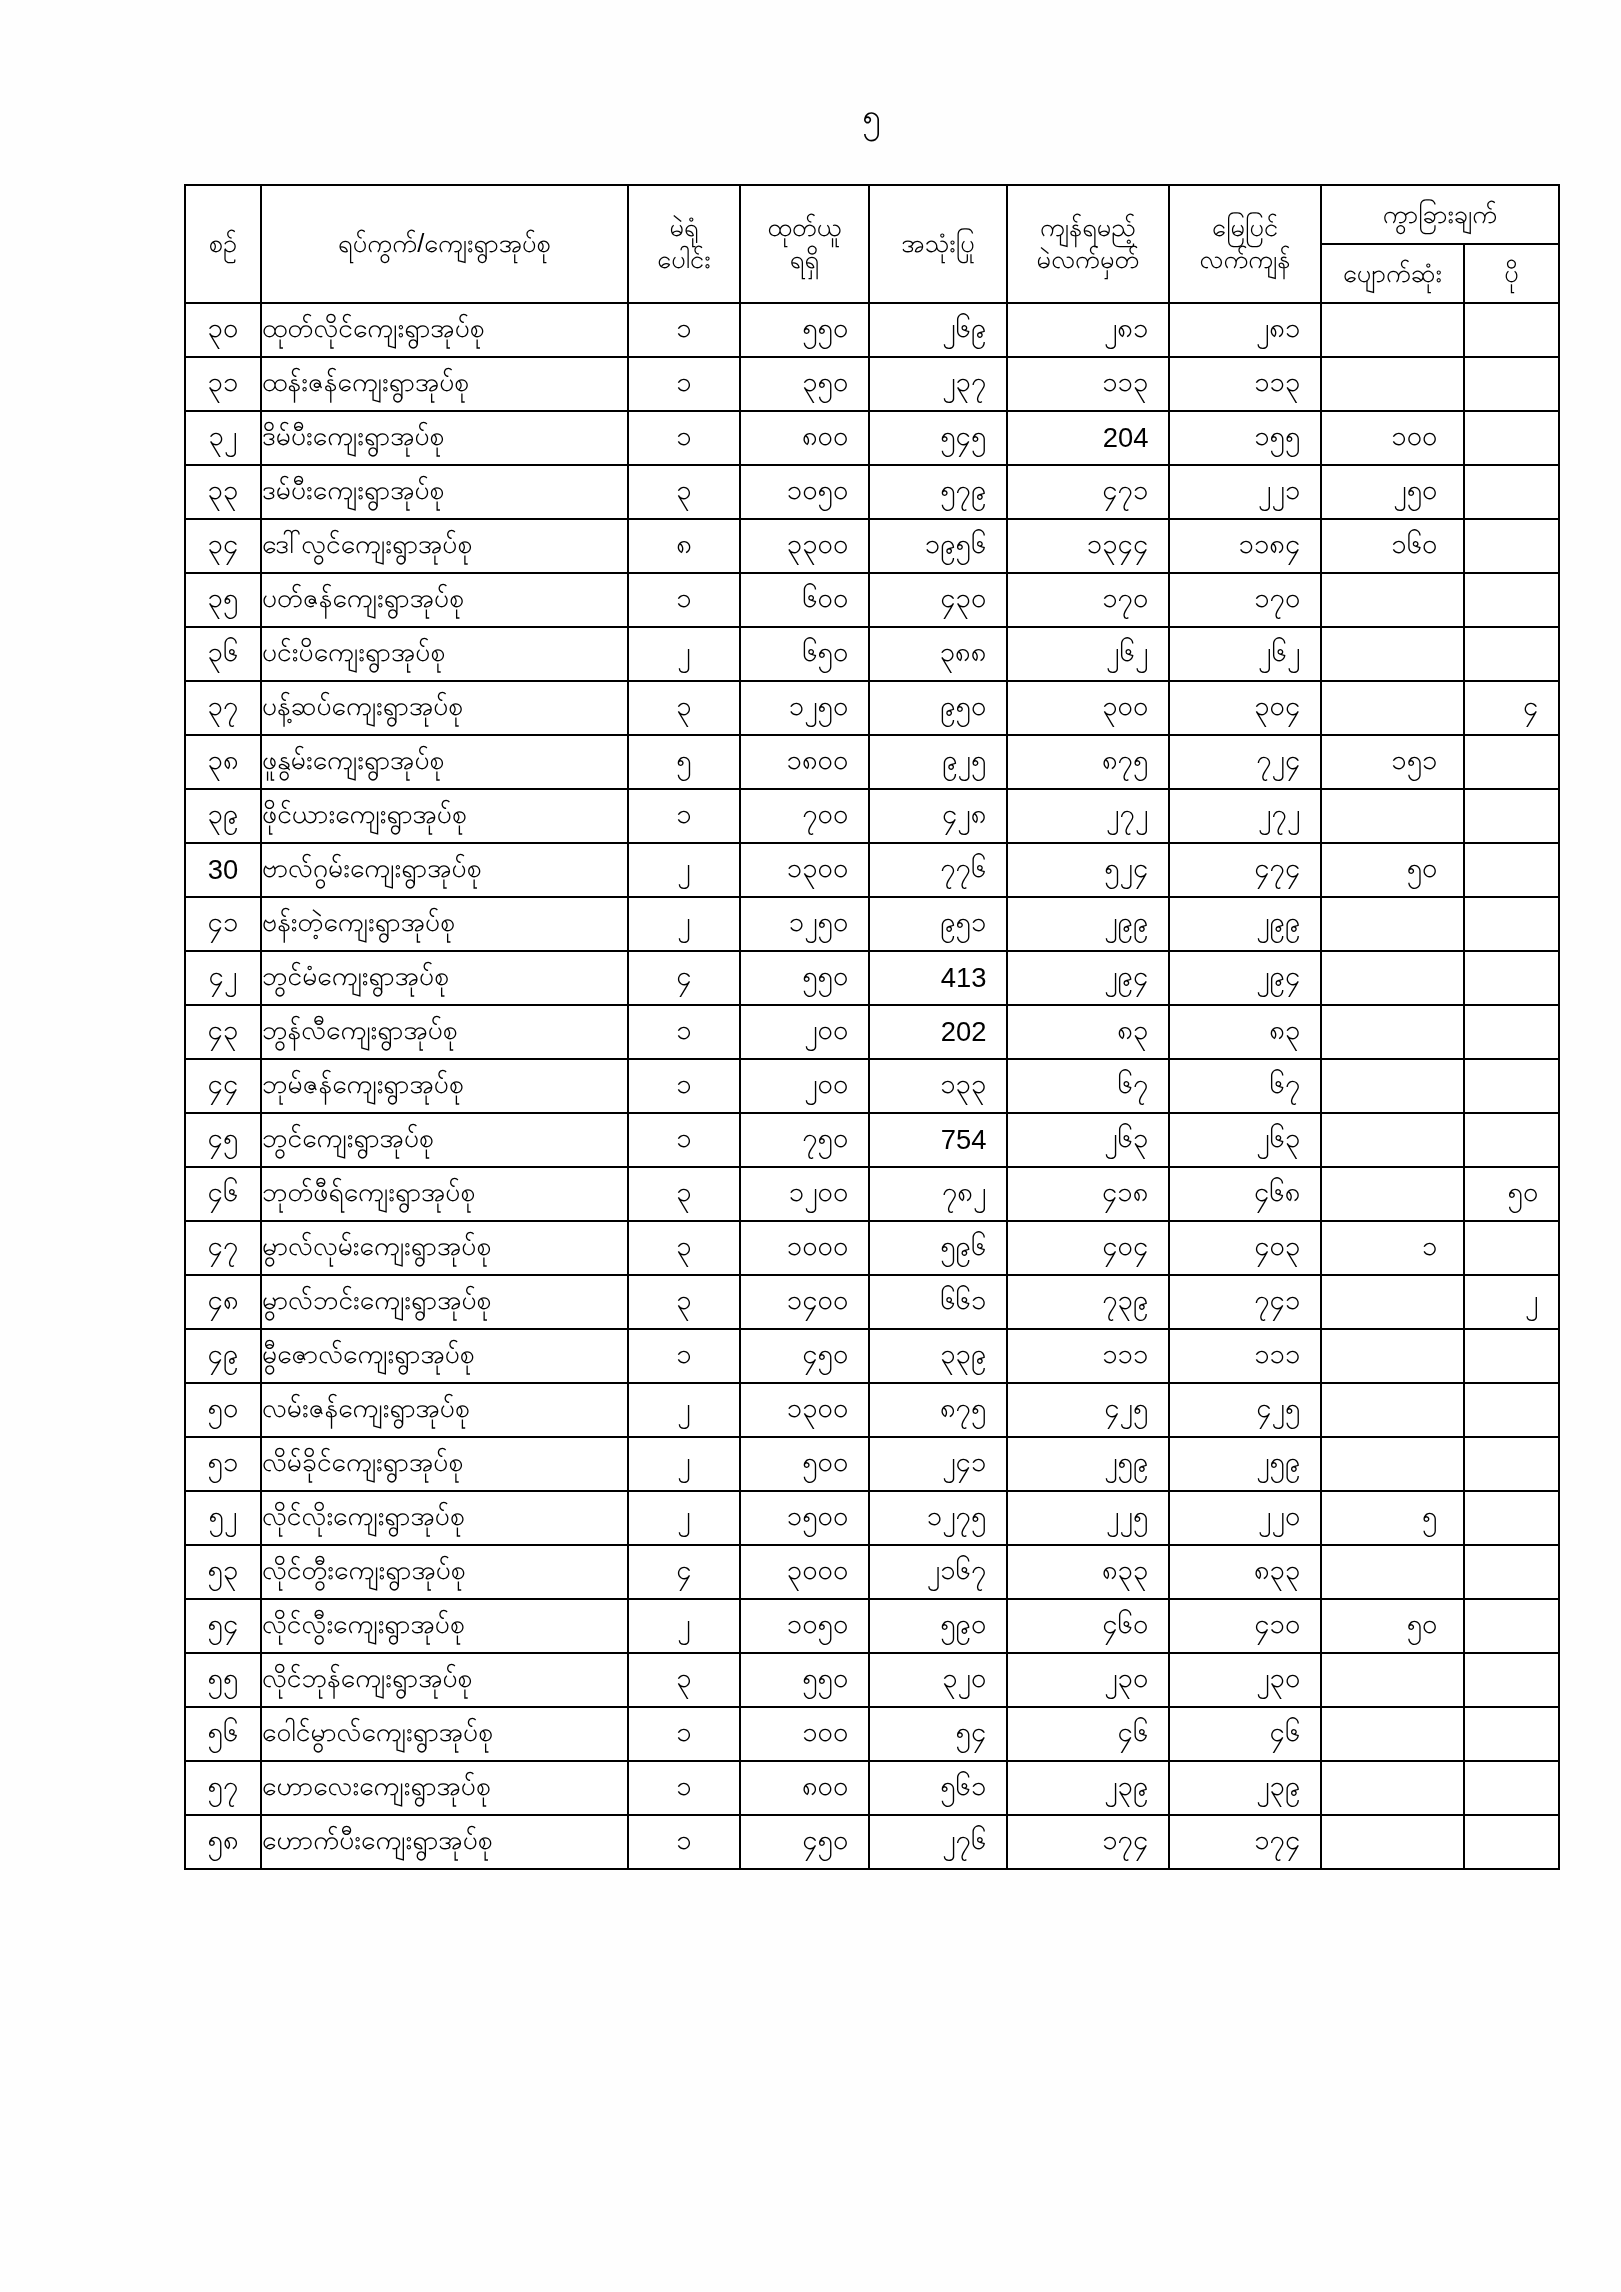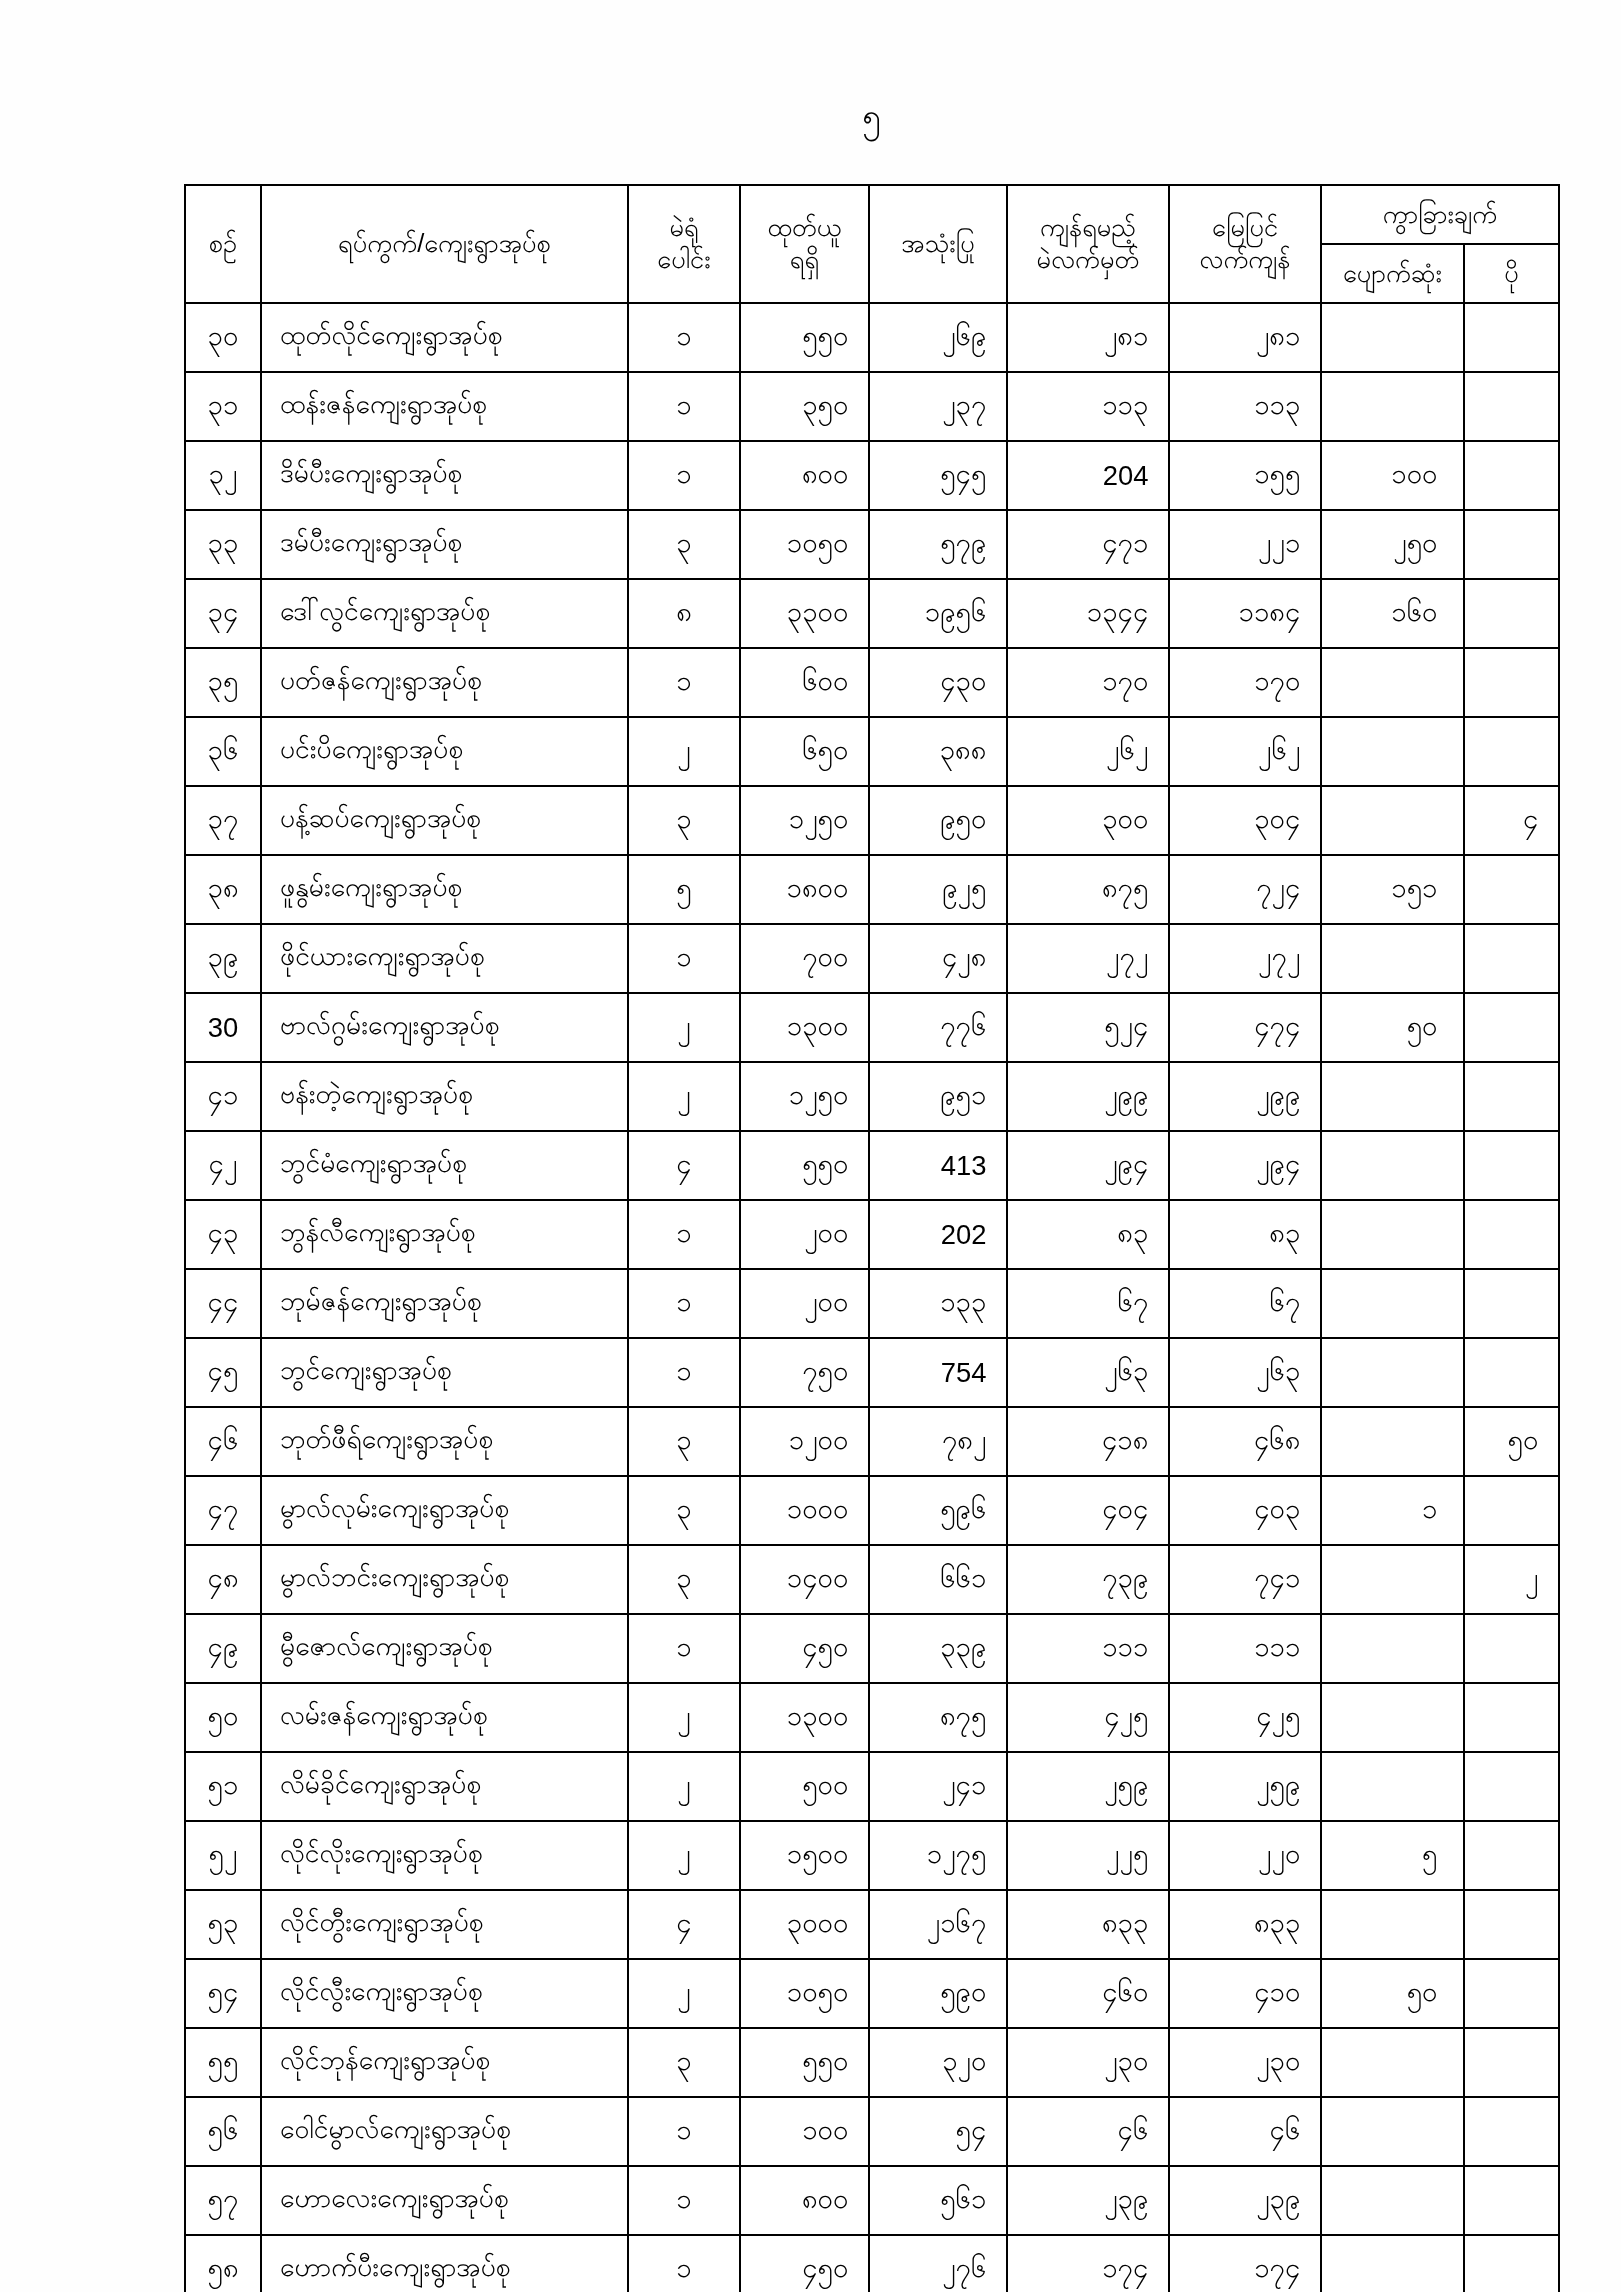--- a/index.html
+++ b/index.html
@@ -45,29 +45,29 @@
   .ballot-table th {
     font-weight: normal;
     font-size: 25.5px;
     text-align: center;
     vertical-align: middle;
     white-space: pre-line;
     line-height: 1.25;
     padding: 2px 2px;
   }
   .ballot-table thead tr.h1 th[rowspan] { border-bottom: 2.9px solid #000; }
-  .ballot-table tbody tr { height: 69px; }
+  .ballot-table tbody tr { height: 54px; }
   .ballot-table td {
     font-size: 27.4px;
     vertical-align: middle;
     padding: 0;
     overflow: hidden;
   }
   .ballot-table td.c-no     { text-align: center; }
-  .ballot-table td.c-name   { text-align: left; padding-left: 18px; font-size: 26.5px; }
+  .ballot-table td.c-name   { text-align: left; padding-left: 0; font-size: 26.5px; }
   .ballot-table td.c-stations { text-align: center; }
   .ballot-table td.c-num    { text-align: right; padding-right: 19.6px; }
   .ballot-table td.c-lost   { text-align: right; padding-right: 25.5px; }
   .ballot-table td.c-extra  { text-align: right; padding-right: 19.6px; }
 </style>
 </head>
 <body>
 
 <div class="page">
 

